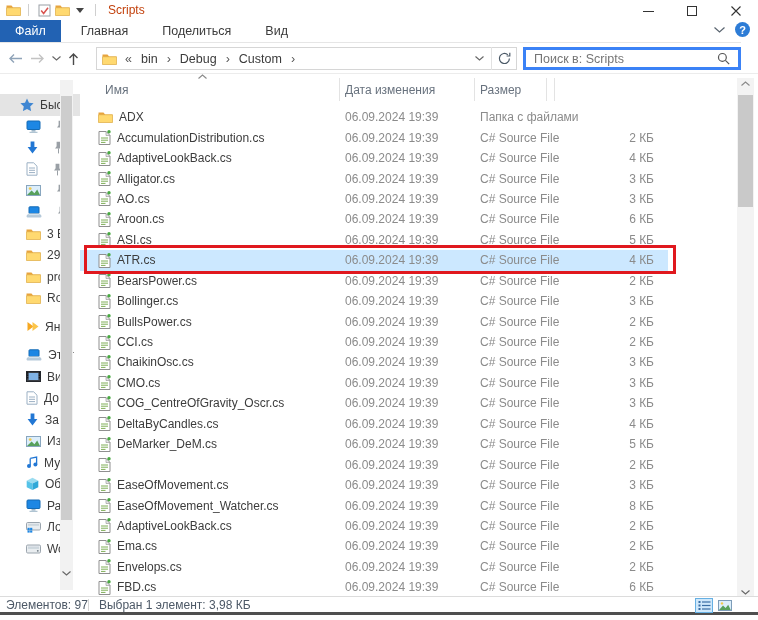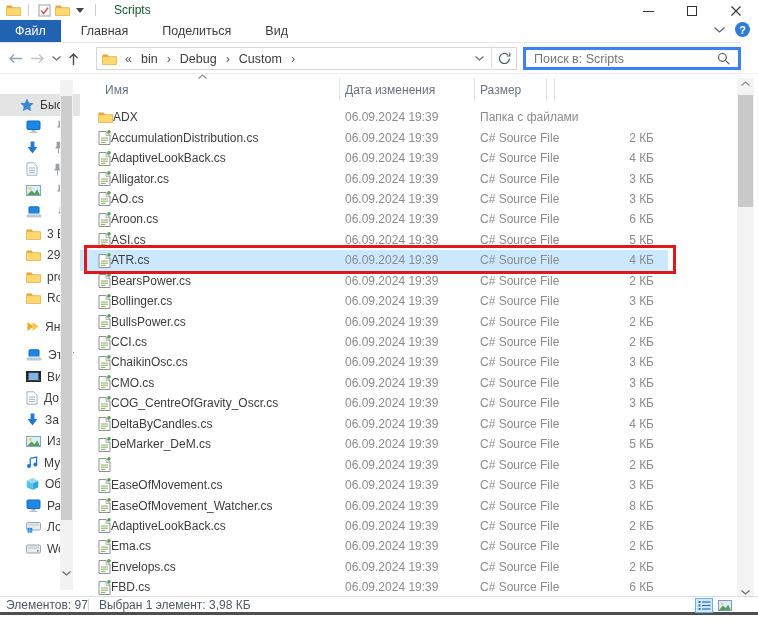--- a/index.html
+++ b/index.html
@@ -8,21 +8,21 @@
     width:758px; height:620px; position:relative; overflow:hidden;
     background:#ffffff; font-family:"Liberation Sans", sans-serif;
     -webkit-font-smoothing:antialiased;
   }
   svg { display:block; }
 
   
   .titlebar { position:absolute; top:0; left:0; right:0; height:20px; display:flex; align-items:center; padding-left:4px; font-size:12px; color:#222; }
   .titlebar .tb-sep { width:1px; height:12px; background:#cfcfcf; margin:0 6px; }
   .qat-btn { display:flex; align-items:center; justify-content:center; width:18px; height:18px; }
-  .tb-title { margin-left:12px; color:#14532d; }
+  .tb-title { margin-left:6px; color:#c2410c; }
   .win-controls { position:absolute; right:0; top:0; height:22px; display:flex; }
   .win-btn { width:44px; height:22px; display:flex; align-items:center; justify-content:center; color:#333; }
 
   
   .tabsrow { position:absolute; top:20px; left:0; right:17px; height:23px; border-bottom:1px solid #e6e6e6; display:flex; align-items:stretch; font-size:12.5px; }
   .file-tab { background:#2262b3; color:#fff; padding:0 15px; display:flex; align-items:center; }
   .tabs { display:flex; }
   .tab { padding:0 14px; margin-left:6px; display:flex; align-items:center; color:#3b3b3b; }
   .ribbon-right { position:absolute; right:8px; top:22px; display:flex; align-items:center; gap:10px; }
   .help-circle { width:15px; height:15px; border-radius:50%; background:#2d7cd6; color:#fff; font-size:11px; font-weight:bold; display:flex; align-items:center; justify-content:center; }
@@ -59,21 +59,21 @@
   .h-date { width:135px; padding-left:5px; }
   .h-type { width:115px; padding-left:5px; }
   .h-size { width:72px;  padding-left:5px; }
   .h-extra { width:8px; }
   .sort-caret { position:absolute; left:198px; top:74px; }
 
   
   .rows { position:absolute; top:107px; left:80px; width:657px; }
   .row { height:20.45px; display:flex; align-items:center; font-size:12px; }
   .row.selected { background:linear-gradient(90deg,#cce8ff 0,#cce8ff 588px,transparent 588px); }
-  .c-name { width:260px; padding-left:18px; display:flex; align-items:center; color:#3c3c3c; overflow:hidden; white-space:nowrap; }
+  .c-name { width:260px; padding-left:18px; display:flex; align-items:center; gap:6px; color:#3c3c3c; overflow:hidden; white-space:nowrap; }
   .c-date { width:135px; padding-left:5px; color:#8b8b8b; }
   .c-type { width:115px; padding-left:5px; color:#8b8b8b; }
   .c-size { width:72px; padding-right:8px; text-align:right; color:#8b8b8b; }
 
   
   .annotation { position:absolute; left:84px; top:245px; width:592px; height:29px; border:3px solid #e0181e; z-index:6; pointer-events:none; }
 
   
   .vscroll { position:absolute; right:4px; top:78px; width:17px; bottom:22px; background:#f3f3f3; }
   .vscroll .chev-up { position:absolute; top:3px; left:0; right:0; display:flex; justify-content:center; }

